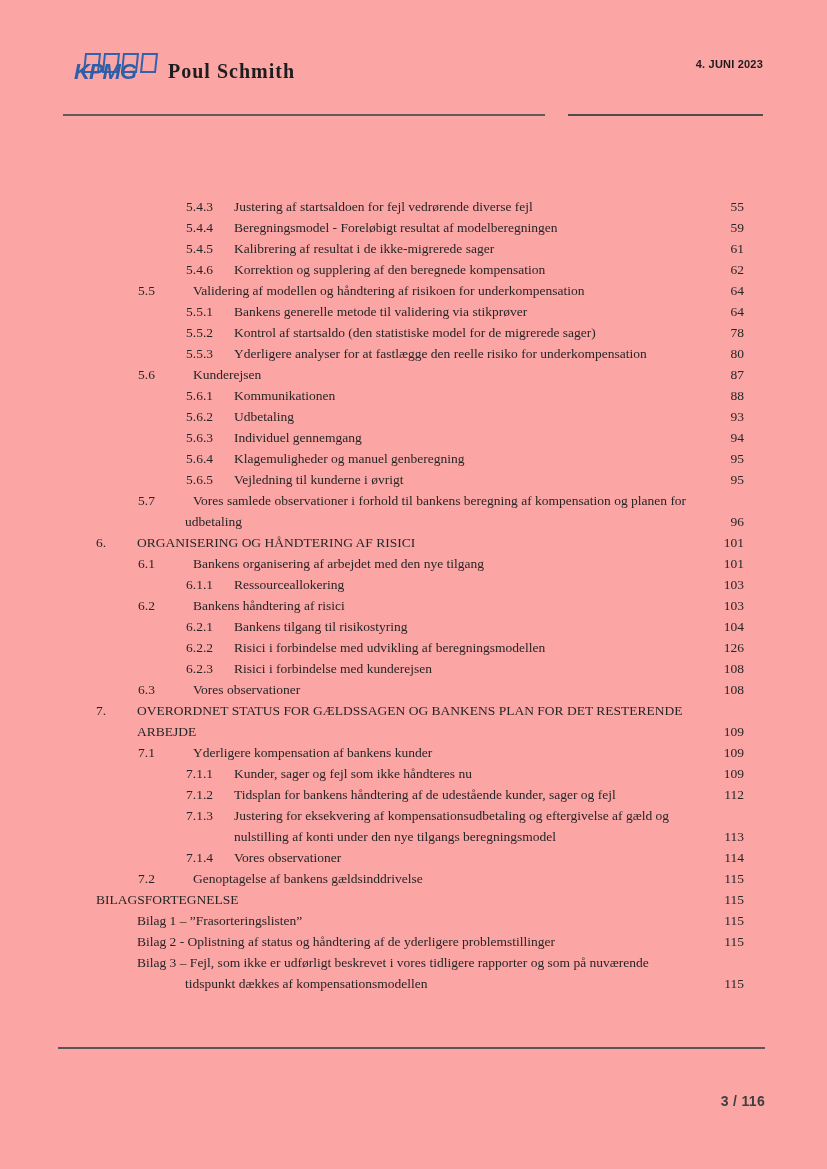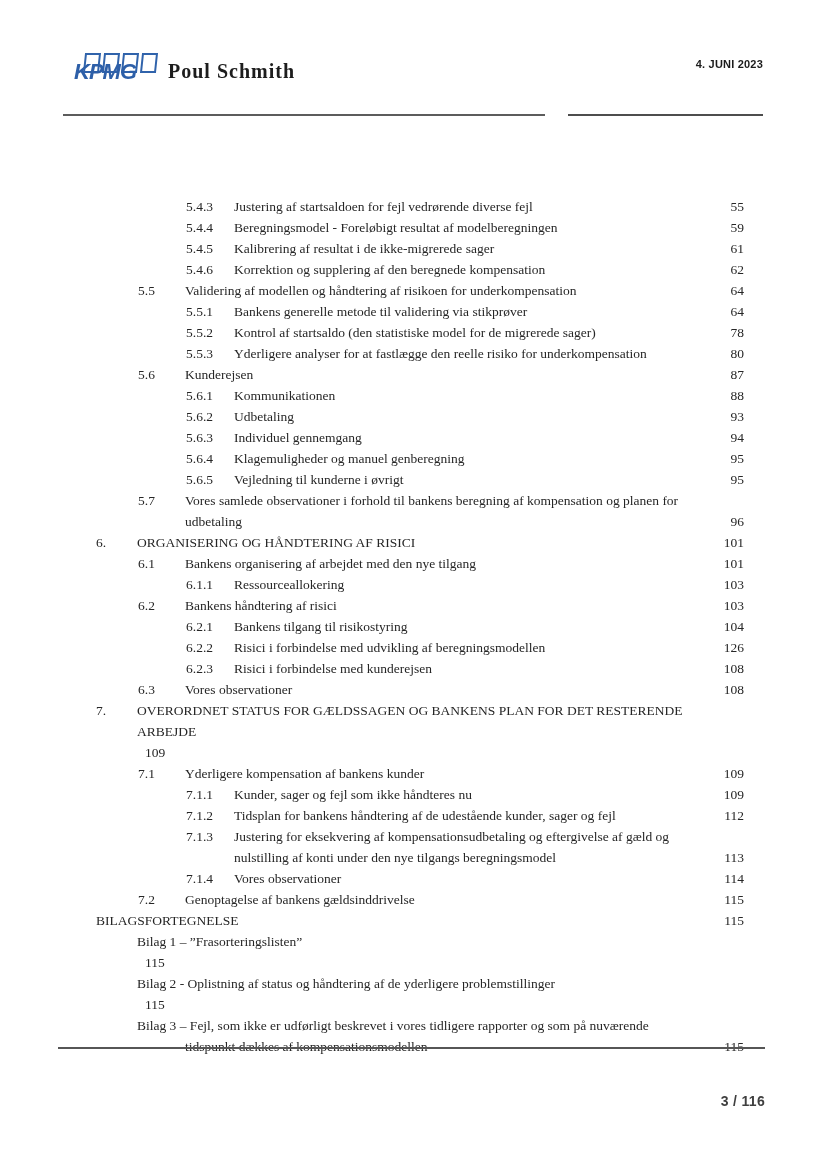--- a/index.html
+++ b/index.html
@@ -1,20 +1,20 @@
 <!DOCTYPE html>
 <html><head>
 <meta charset="utf-8">
 <style>
   html,body{margin:0;padding:0;background:#e8e8e8;}
   .page{
     position:relative;
     width:827px;height:1169px;
     margin:0 auto;
-    background:#ffffff;
+    background:#fca5a5;
     font-family:"Liberation Serif", serif;
     color:#262626;
     overflow:hidden;
   }
 
   
   .kpmg-logo{position:absolute;left:74px;top:52px;width:84px;height:44px;}
   .kpmg-boxes{position:absolute;left:10px;top:1px;display:flex;gap:3px;transform:skewX(-6deg);}
   .kpmg-box{width:12px;height:16px;border:2px solid #3063ab;background:transparent;}
   .kpmg-text{
@@ -42,23 +42,23 @@
   .toc{
     position:absolute;left:96px;top:196px;width:648px;
     font-size:13.5px;line-height:21px;
   }
   .toc-row{display:flex;align-items:baseline;white-space:nowrap;}
   .toc-num{flex:0 0 auto;}
   .toc-text{flex:1 1 auto;overflow:hidden;}
   .toc-page{flex:0 0 auto;text-align:right;padding-left:8px;}
 
   .k-num-1{padding-left:0;}   .k-num-1 .toc-num{width:41px;}
-  .k-num-2{padding-left:42px;}.k-num-2 .toc-num{width:47px;}
+  .k-num-2{padding-left:42px;gap:8px;}.k-num-2 .toc-num{width:47px;}
   .k-num-3{padding-left:90px;}.k-num-3 .toc-num{width:48px;}
-  .k-cont-1{padding-left:41px;flex-direction:column;}
+  .k-cont-1{padding-left:41px;}
   .k-cont-2{padding-left:89px;}
   .k-cont-3{padding-left:138px;}
   .k-heading{padding-left:0;gap:31px;}
 
   
   .page-indicator{
     position:absolute;right:62px;top:1093px;
     font-family:"Liberation Sans",sans-serif;
     font-weight:700;font-size:14px;color:#3f3f3f;letter-spacing:0.3px;
   }

